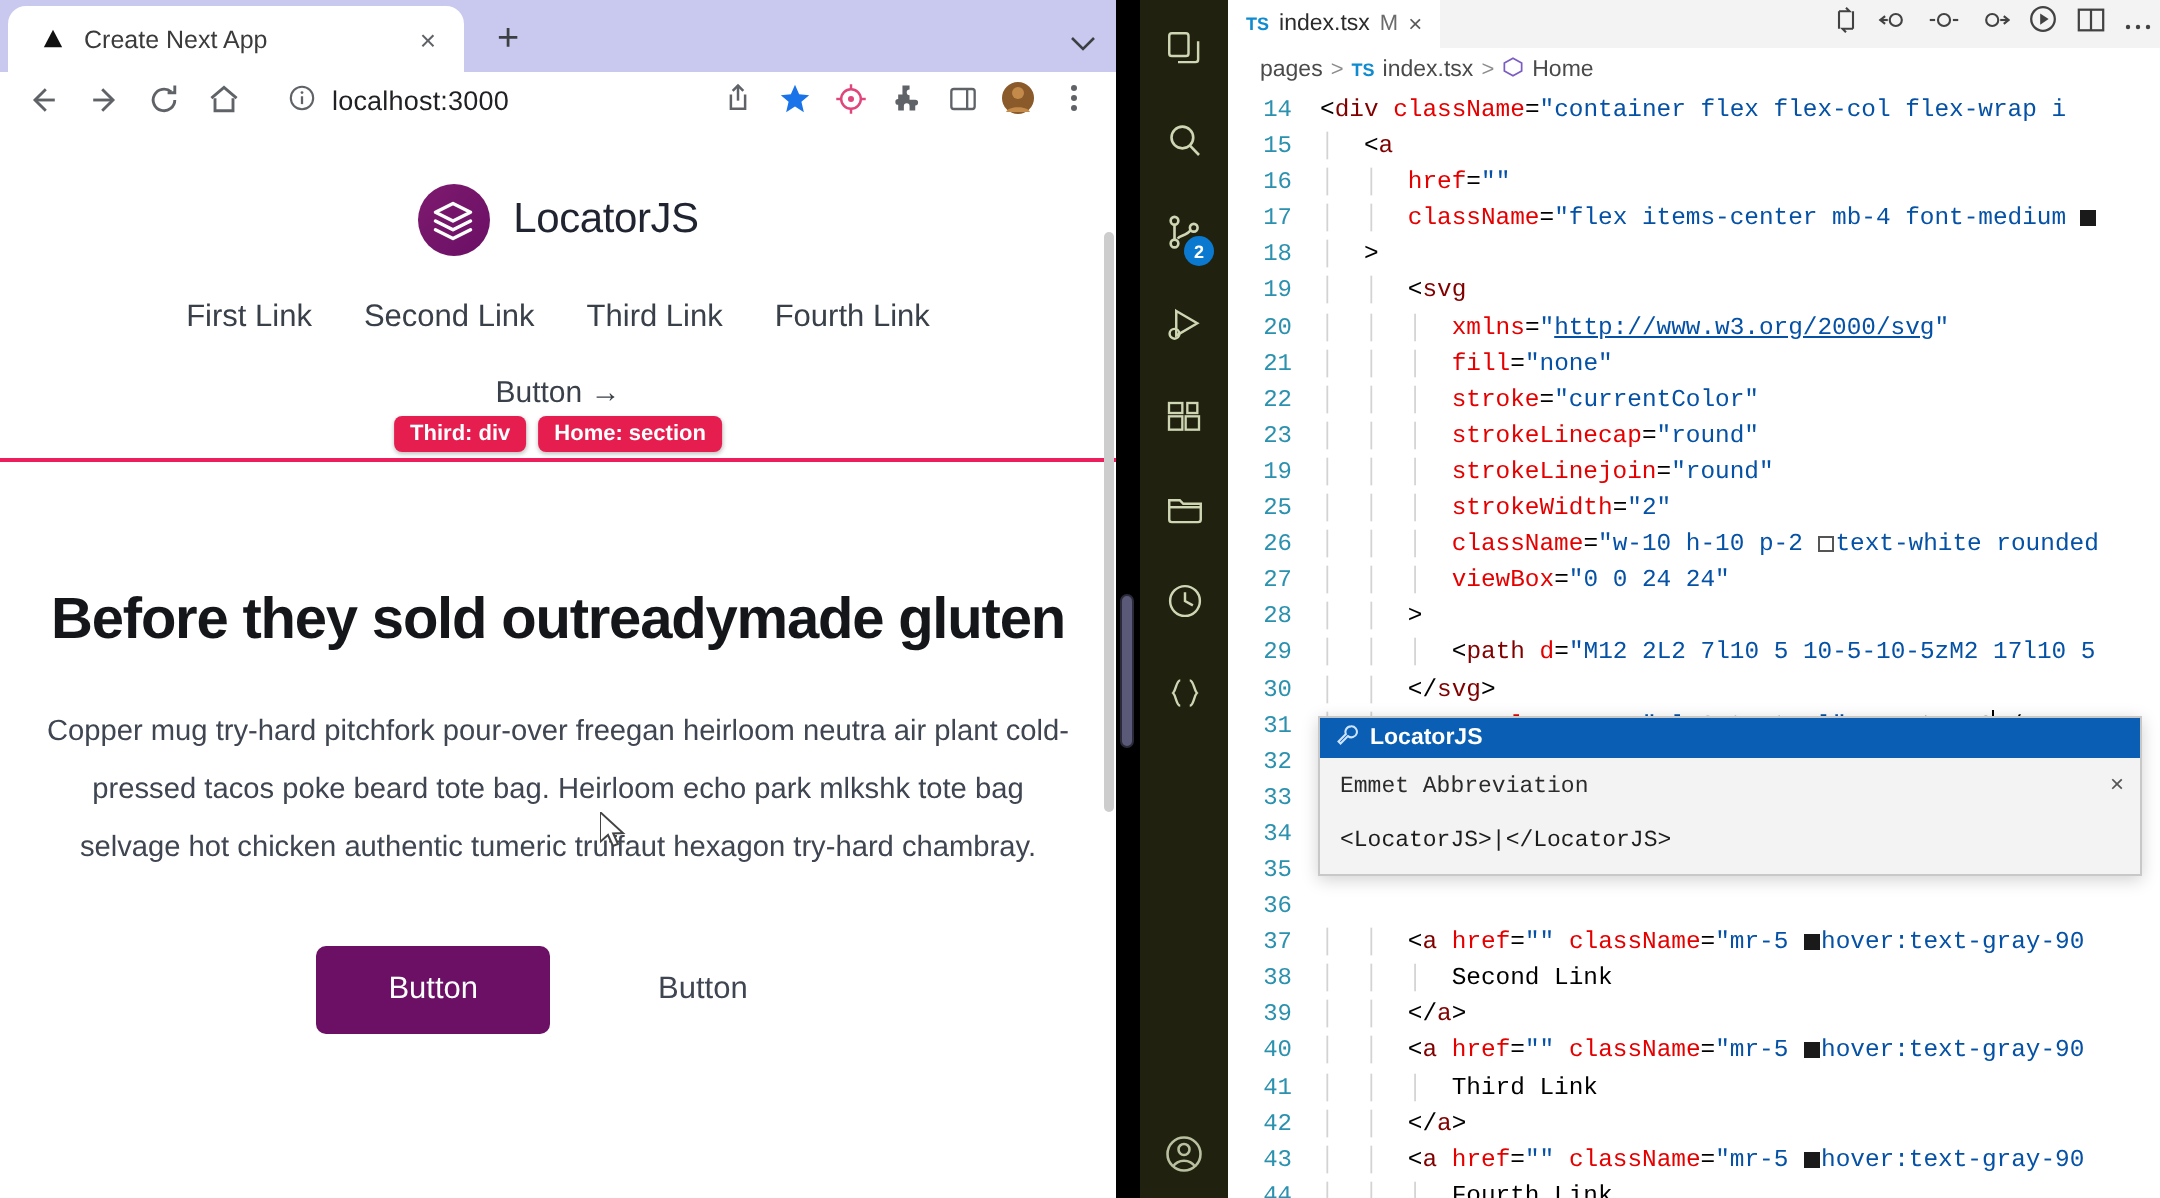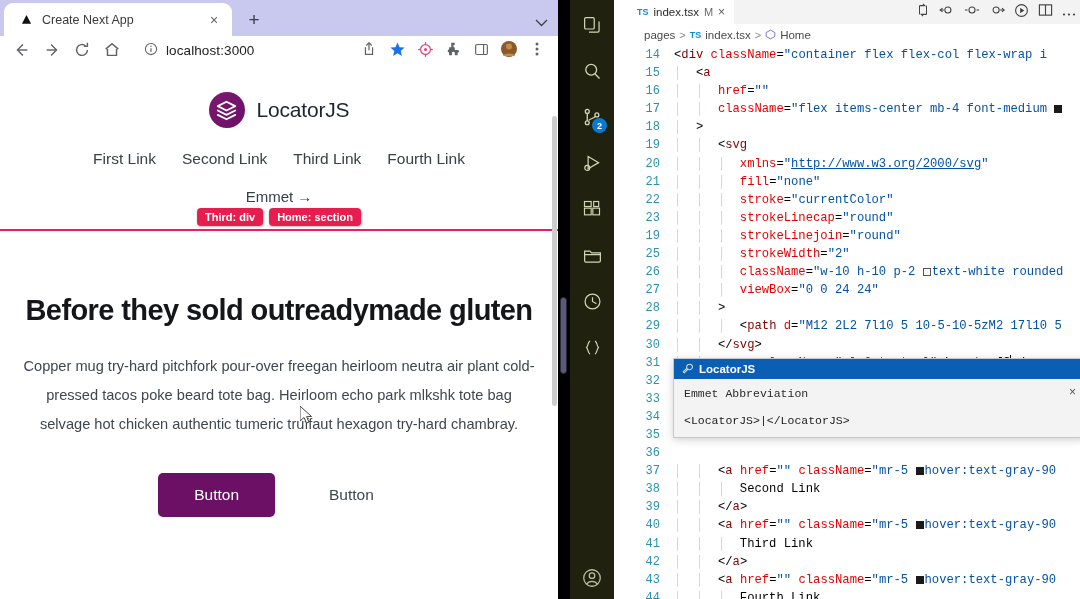--- a/index.html
+++ b/index.html
@@ -90,21 +90,21 @@
     align-items: center; padding-top: 4px; flex: none; position: relative;
   }
   .act-item { width: 44px; height: 46px; display: flex; align-items: center; justify-content: center; position: relative; color: #c9cfae; }
   .act-badge {
     position: absolute; right: 7px; bottom: 9px; min-width: 15px; height: 15px;
     background: #0b79d0; color: #fff; border-radius: 8px; font-size: 9px;
     display: flex; align-items: center; justify-content: center; padding: 0 4px; font-weight: bold;
   }
   .act-bottom { position: absolute; bottom: 6px; left: 0; width: 44px; display: flex; justify-content: center; }
 
-  .editor-area { flex: 1; display: flex; flex-direction: column; min-width: 0; background: #fff; padding-left: 14px; }
+  .editor-area { flex: 1; display: flex; flex-direction: column; min-width: 0; background: #fff; }
   .tabbar { height: 24px; background: #f3f3f3; display: flex; align-items: center; position: relative; flex: none; }
   .ed-tab {
     height: 24px; display: flex; align-items: center; gap: 5px; padding: 0 9px;
     background: #fff; font-size: 11.5px; color: #333;
   }
   .ts-badge { color: #0f8bcf; font-size: 9px; font-weight: bold; }
   .ed-tab-name { color: #2b2b2b; font-size: 11.5px; }
   .ed-tab-dirty { color: #6b6b6b; font-size: 11px; }
   .ed-tab-close { color: #5a5a5a; font-size: 12px; line-height: 1; }
   .tabbar-actions { position: absolute; right: 4px; top: 0; height: 24px; display: flex; align-items: center; gap: 9px; color: #424242; }
@@ -269,21 +269,21 @@
         </div>
 
         <div class="navlinks">
           <a class="navlink">First Link</a>
           <a class="navlink">Second Link</a>
           <a class="navlink">Third Link</a>
           <a class="navlink">Fourth Link</a>
         </div>
 
         <div class="nav-btn-row">
-          <span class="nav-cta">Emmet →</span>
+          <span class="nav-cta">Button →</span>
           <div class="badges">
             <span class="badge">Third: div</span>
             <span class="badge">Home: section</span>
           </div>
         </div>
 
         <div class="hr-line"></div>
       </div>
 
       <div class="hero">

